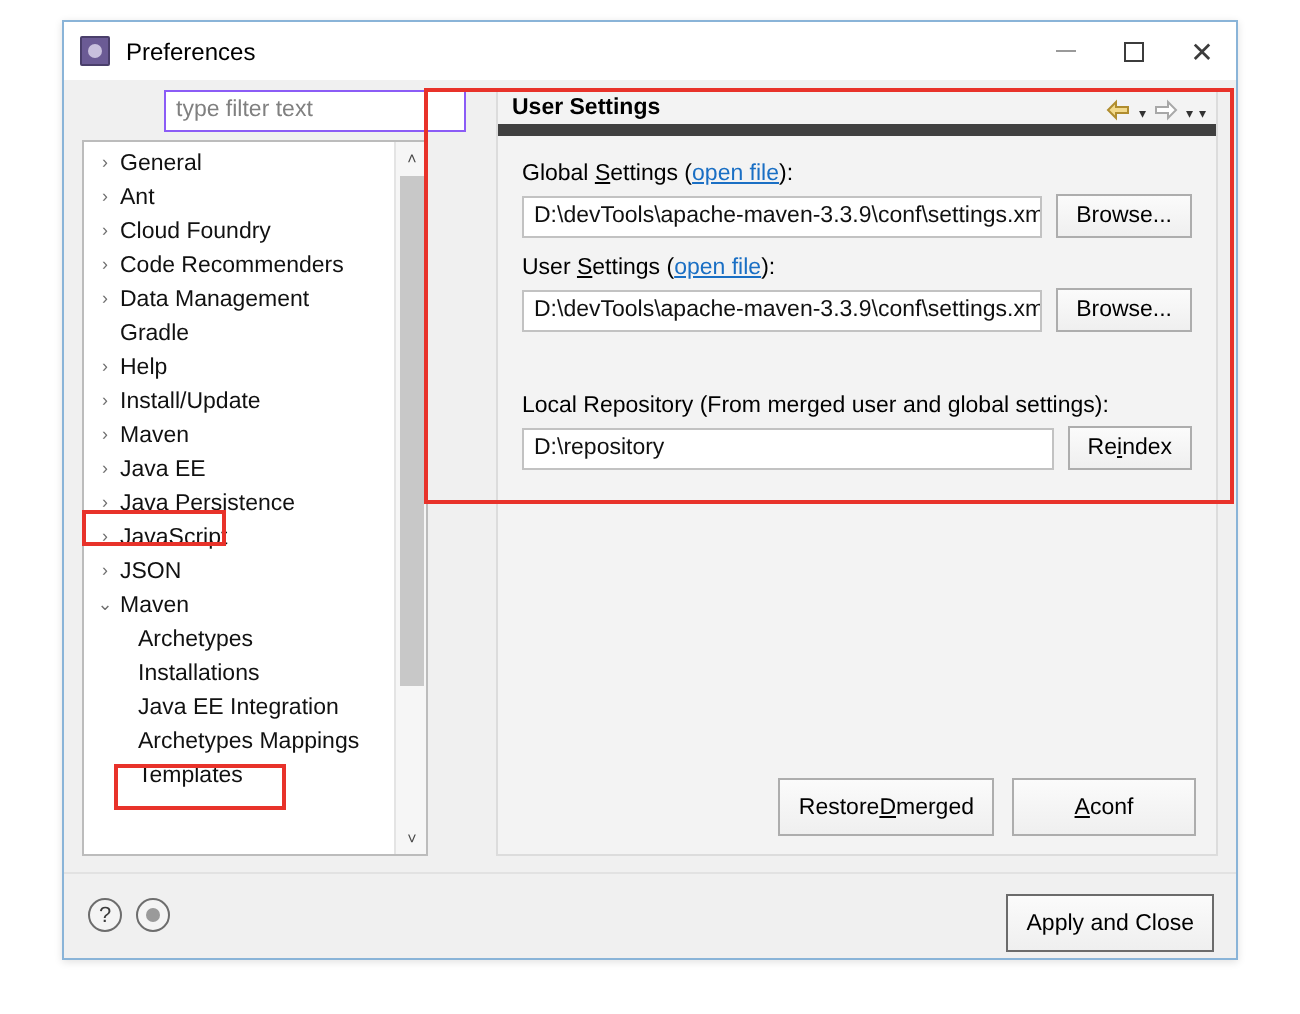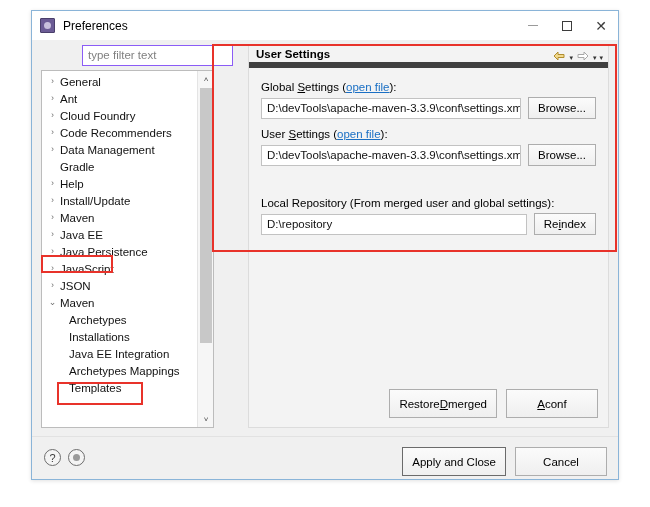--- a/index.html
+++ b/index.html
@@ -480,21 +480,20 @@
 
   <div class="footer">
     <div class="footer-icons">
       <div class="circ-icon">?</div>
       <div class="circ-icon">
           <span class="dot"></span>
         </div>
     </div>
     <div class="footer-buttons">
       <div class="btn wide default">Apply and Close</div>
-      <div class="btn wide">Cancel</div>
     </div>
   </div>
 
 </div>
 
 <div class="annot" id="annot-panel"></div>
 <div class="annot" id="annot-maven"></div>
 <div class="annot" id="annot-usersettings"></div>
 
 </body></html>

